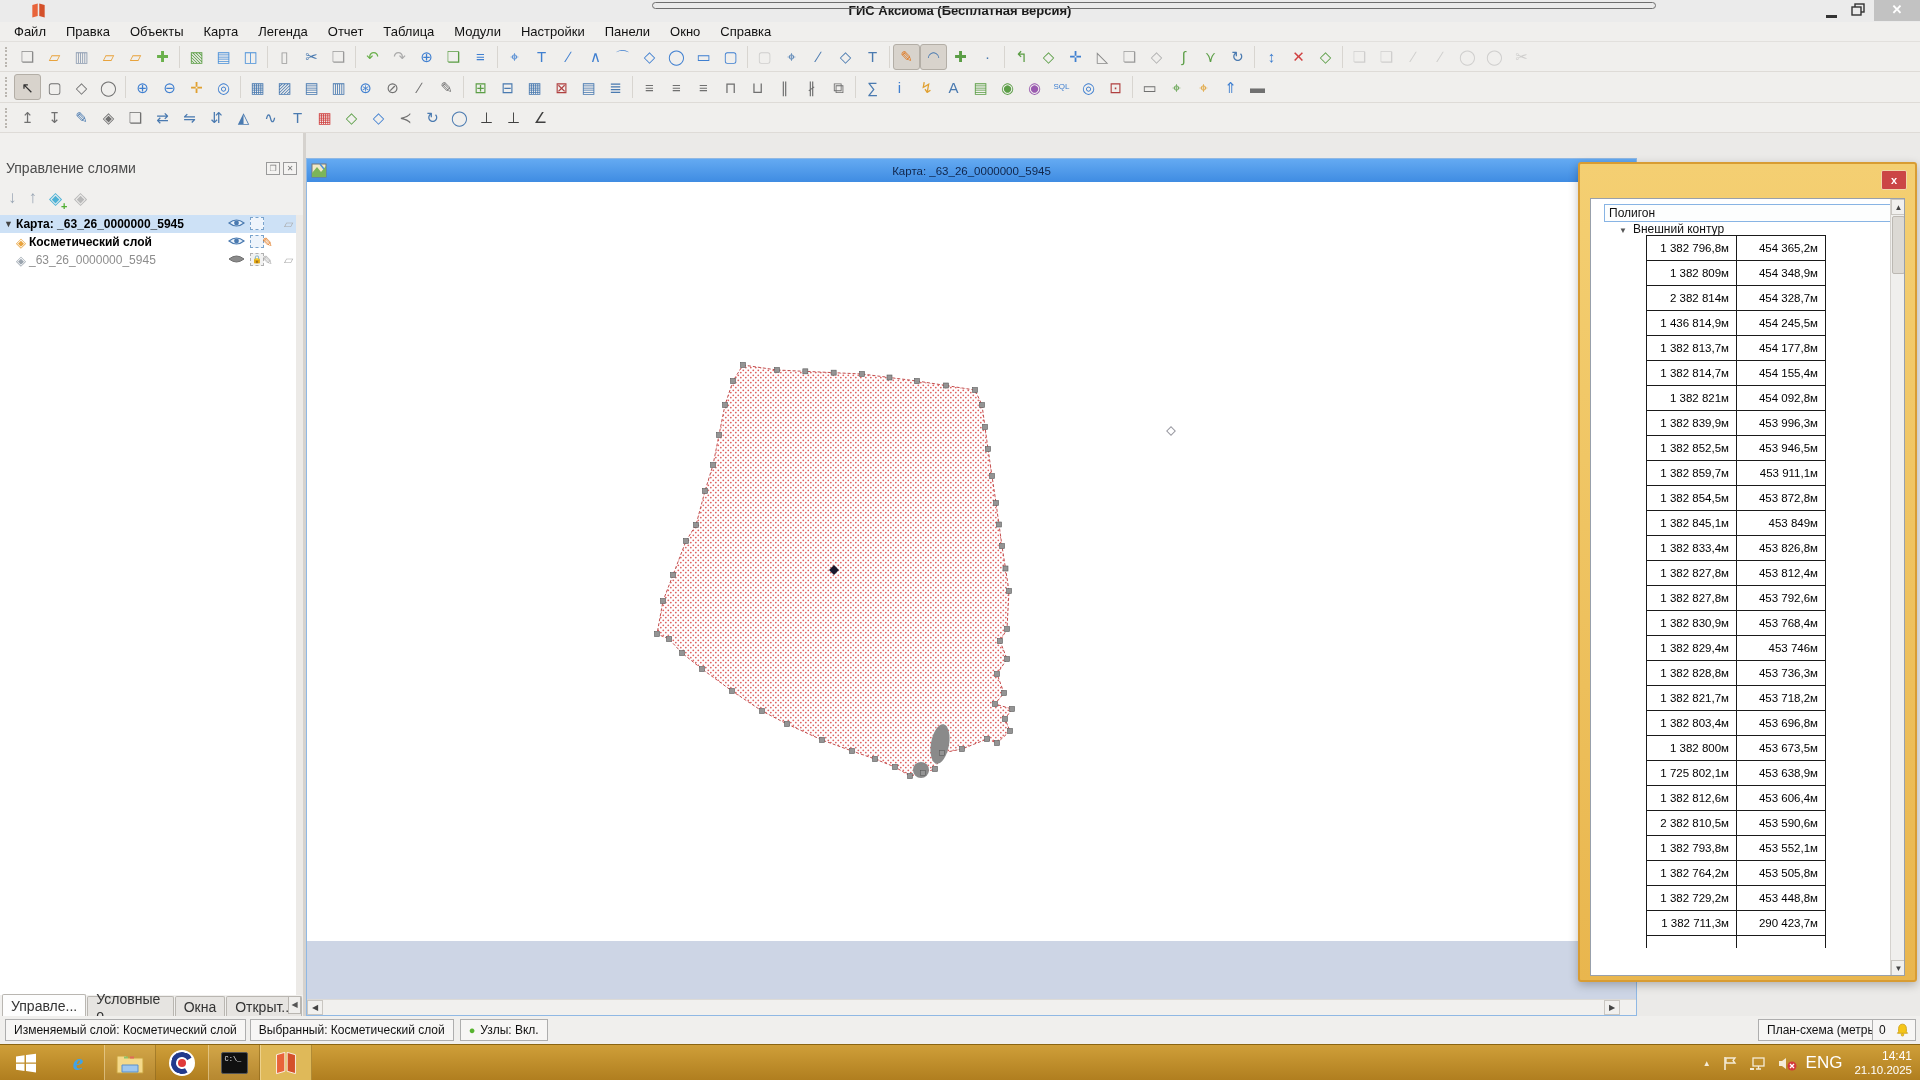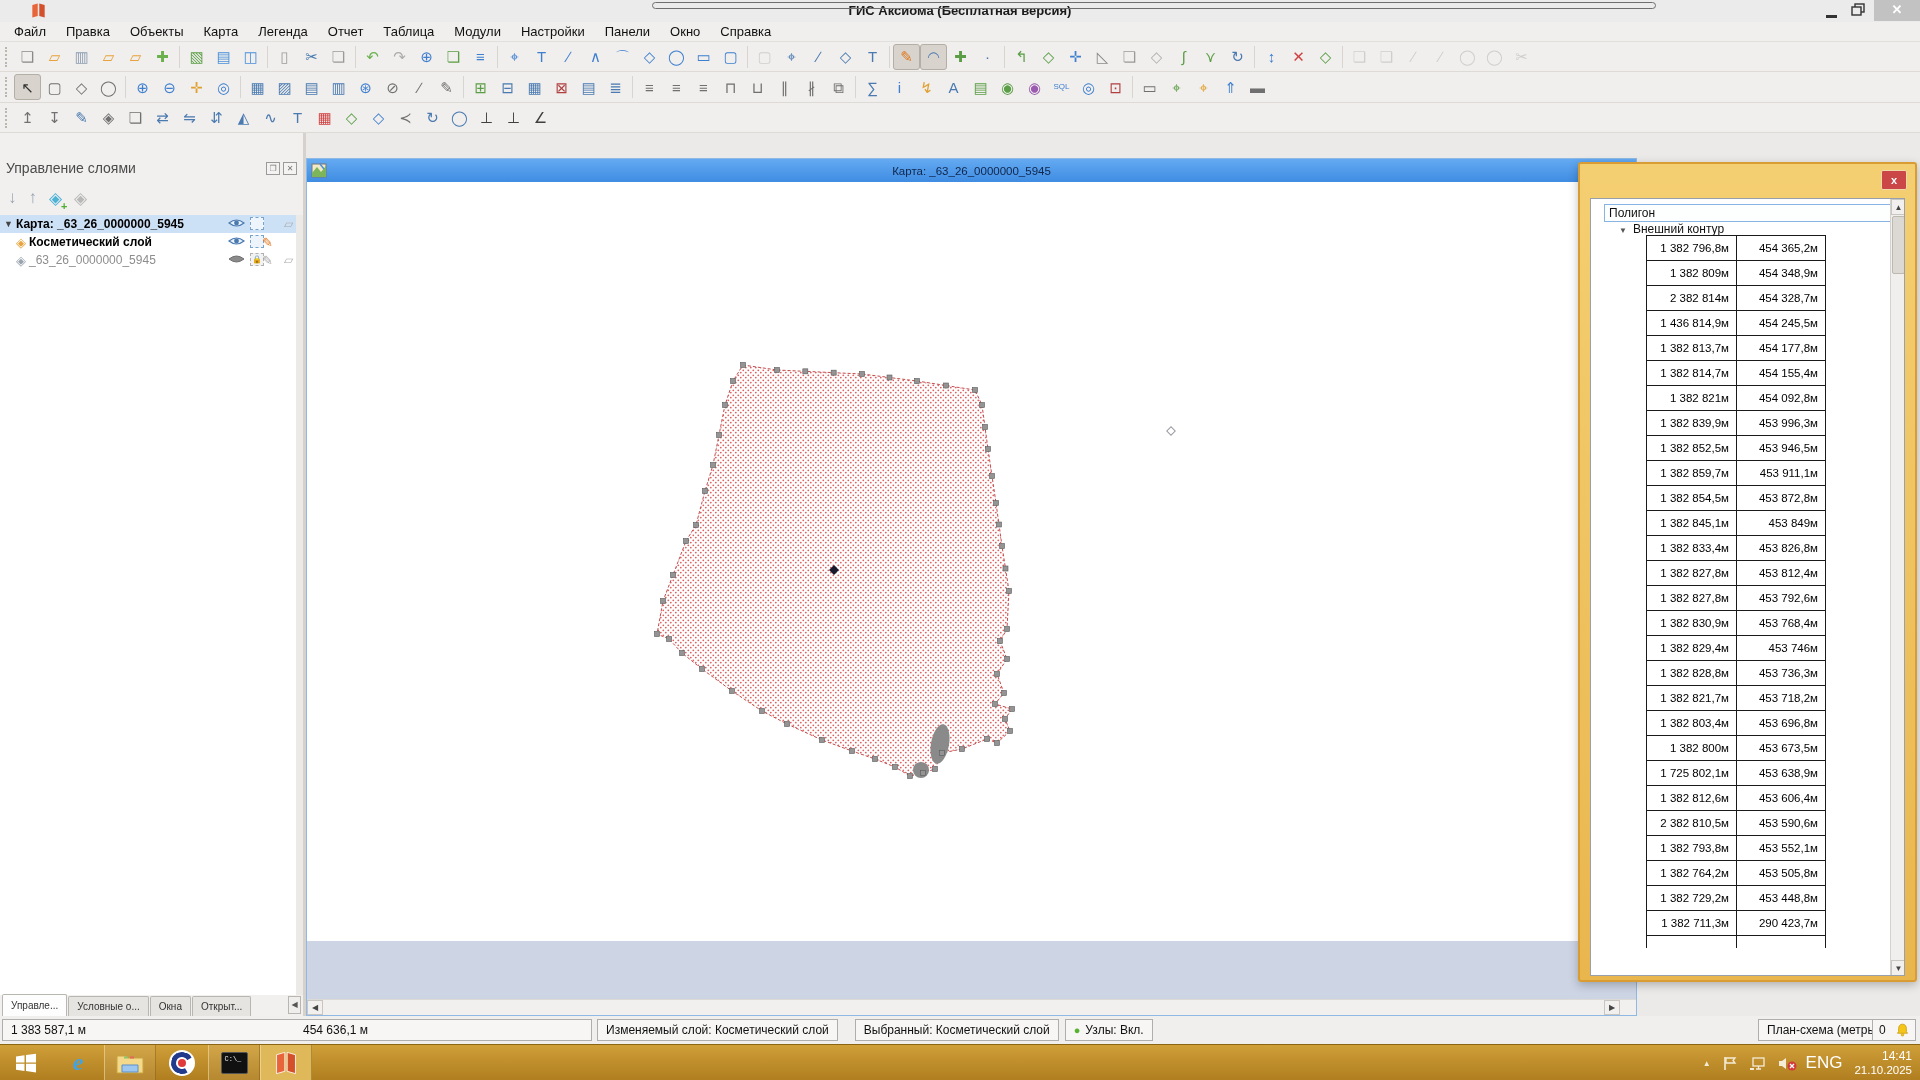--- a/index.html
+++ b/index.html
@@ -48,21 +48,21 @@
   #dock-vtrack { left:296px; top:82px; width:7px; height:780px; background:#eceae7; }
   .trow { position:relative; width:100%; height:18px; display:flex; align-items:center; font-size:12px; }
   .trow.selected { background:#cde1f6; }
   .trow b { margin-left:3px; color:#000; }
   .trow .tri { color:#444; font-size:9px; margin-left:4px; }
   .trow .licon { font-size:13px; margin-left:16px; }
   .trow .ric { position:absolute; top:2px; }
   .dashedbox { width:14px; height:13px; border:1px dashed #7aa3cc; background:#eef4fb; }
   .trow.dim span.lbl { color:#8d8d8d; margin-left:3px; }
   #dock-tabs { left:0; top:861px; width:303px; height:22px; display:flex; align-items:flex-end; padding-left:2px; }
-  .dtab { height:20px; padding:0 8px; font-size:10px; color:#333; background:#e6e4e1; border:1px solid #b9b6b1; border-bottom:none; display:flex; align-items:center; margin-right:1px; border-radius:2px 2px 0 0; }
+  .dtab { height:20px; padding:0 8px; font-size:14px; color:#333; background:#e6e4e1; border:1px solid #b9b6b1; border-bottom:none; display:flex; align-items:center; margin-right:1px; border-radius:2px 2px 0 0; }
   .dtab.active { background:#fdfdfd; height:22px; }
   #dock-tab-scroll { position:absolute; left:288px; top:863px; width:13px; height:18px; border:1px solid #b9b6b1; background:#efeeec; font-size:8px; text-align:center; line-height:16px; color:#555; }
   #splitter { left:303px; top:0; width:3px; height:883px; background:#d5d2ce; }
 
   
   #mapwin { left:306px; top:25px; width:1331px; height:858px; border:1px solid #8fb8e4; background:#fff; }
   #map-titlebar { left:0; top:0; width:1329px; height:23px; background:linear-gradient(#64aaf2,#3f8ce2); display:flex; align-items:center; }
   #map-title { position:absolute; width:100%; text-align:center; font-size:11.5px; color:#10254a; }
   #map-canvas { left:0; top:23px; width:1329px; height:759px; background:#ffffff; }
   #map-strip { left:0; top:782px; width:1329px; height:58px; background:#cdd5e5; }
@@ -87,21 +87,21 @@
   .cs-btn { position:absolute; left:0; width:15px; height:16px; font-size:8px; color:#444; text-align:center; line-height:15px; background:#f1f0ee; border:1px solid #c9c6c1; }
   #cs-thumb { position:absolute; left:1px; top:17px; width:13px; height:58px; background:#dcd9d4; border:1px solid #bcb8b2; border-radius:2px; }
 
   
   #statusbar { left:0; top:1016px; width:1920px; height:28px; background:#f0efed; display:flex; align-items:center; }
   .sseg { height:22px; border:1px solid #aeaeae; background:#f7f6f5; display:flex; align-items:center; font-size:12px; color:#111; }
   #seg-coords { width:590px; margin-left:2px; position:relative; }
   #seg-coords .cx { position:absolute; left:8px; }
   #seg-coords .cy { position:absolute; left:300px; }
   #seg-edit { margin-left:5px; padding:0 8px; }
-  #seg-sel { margin-left:17px; padding:0 8px; }
+  #seg-sel { margin-left:4px; padding:0 8px; }
   #seg-nodes { margin-left:6px; padding:0 8px; }
   #seg-nodes .dot { color:#57b32f; font-size:11px; margin-right:5px; }
   #seg-proj { position:absolute; left:1758px; padding:0 8px; }
   #seg-bell { position:absolute; left:1872px; width:44px; padding:0 6px; justify-content:space-between; }
 
   
   #taskbar { left:0; top:1044px; width:1920px; height:36px; background:linear-gradient(#cf9f39,#b07e1f); border-top:1px solid #8a6512; display:flex; align-items:center; }
   .tbapp { width:52px; height:36px; display:flex; align-items:center; justify-content:center; }
   .tbapp.boxed { border-left:1px solid rgba(255,240,200,.45); border-right:1px solid rgba(120,85,10,.45); background:rgba(255,255,255,.08); }
   .tbapp.active { background:#dfb959; }
@@ -812,24 +812,20 @@
         <div id="cscroll" class="abs">
           <div class="cs-btn" style="top:0">▲</div>
           <div id="cs-thumb"></div>
           <div class="cs-btn" style="top:761px">▼</div>
         </div>
       </div>
     </div>
   </div>
 
   <div id="statusbar" class="abs">
-    <div id="seg-coords" class="sseg">
-      <span class="cx">1 383 587,1 м</span>
-      <span class="cy">454 636,1 м</span>
-    </div>
     <div id="seg-edit" class="sseg">Изменяемый слой: Косметический слой</div>
     <div id="seg-sel" class="sseg">Выбранный: Косметический слой</div>
     <div id="seg-nodes" class="sseg">
         <span class="dot">●</span>
         <span>Узлы: Вкл.</span>
       </div>
     <div id="seg-proj" class="sseg">План-схема (метры)</div>
     <div id="seg-bell" class="sseg">
       <span>0</span>
       <svg width="13" height="14" viewBox="0 0 10 10">

